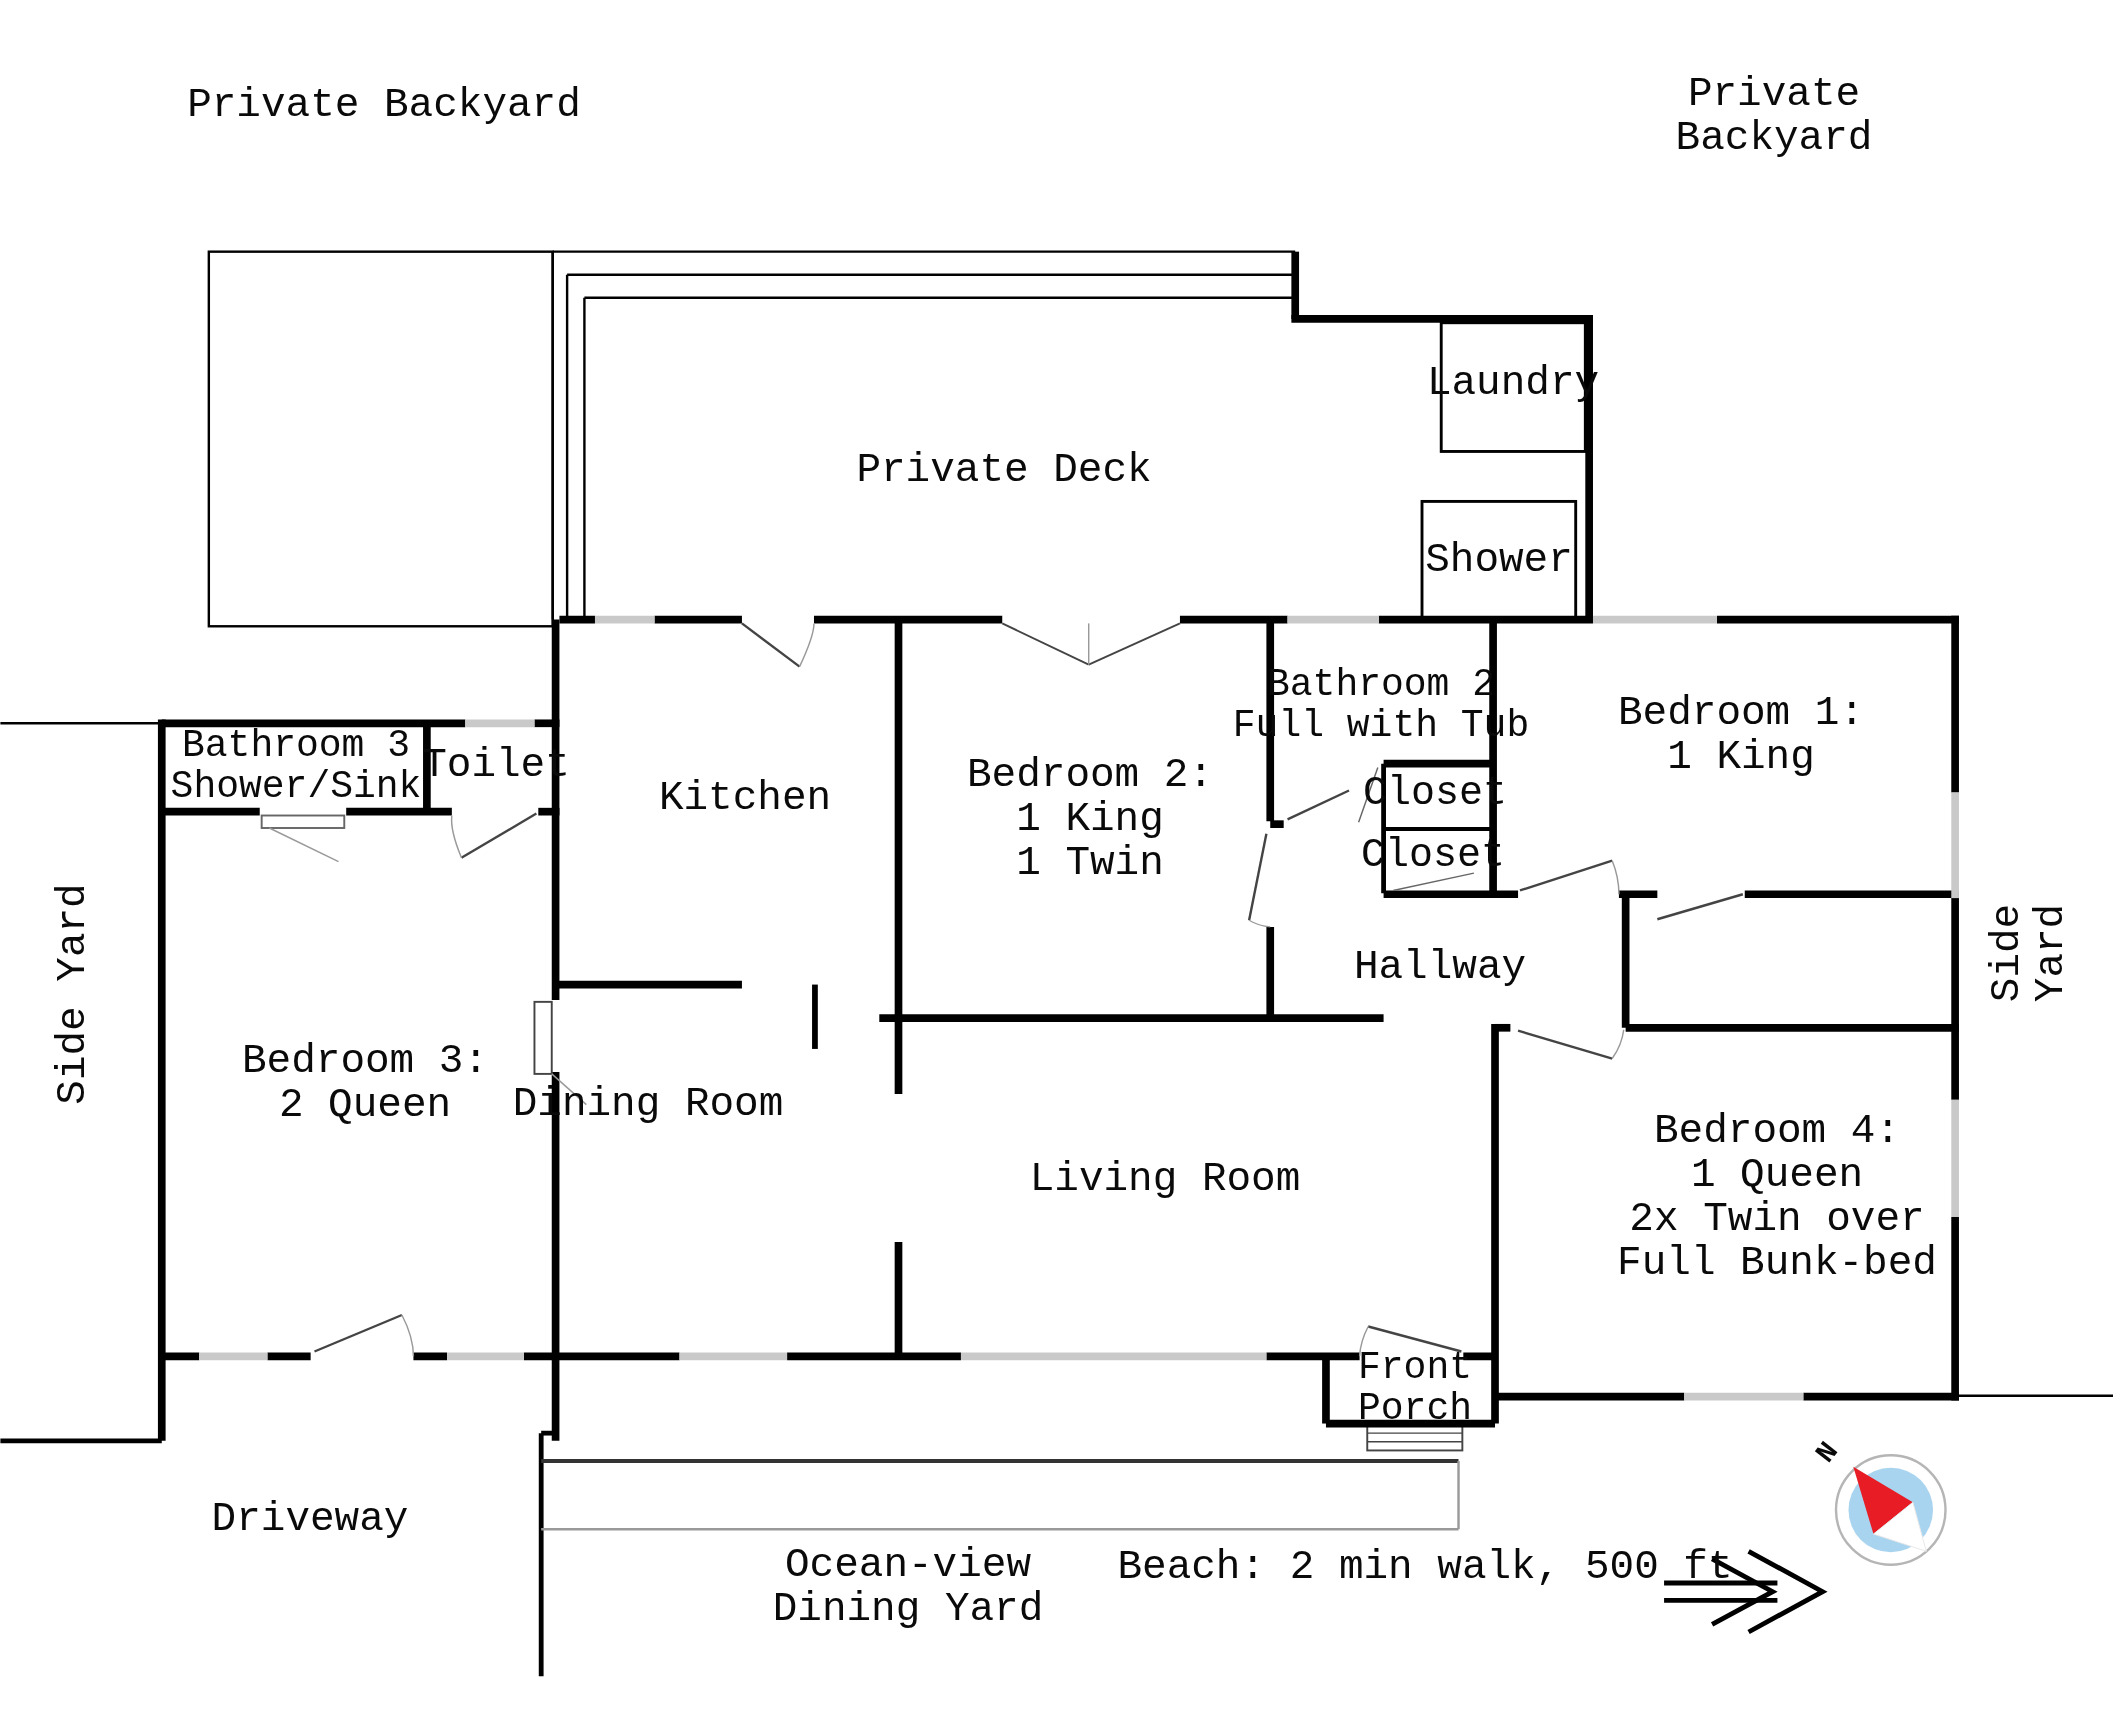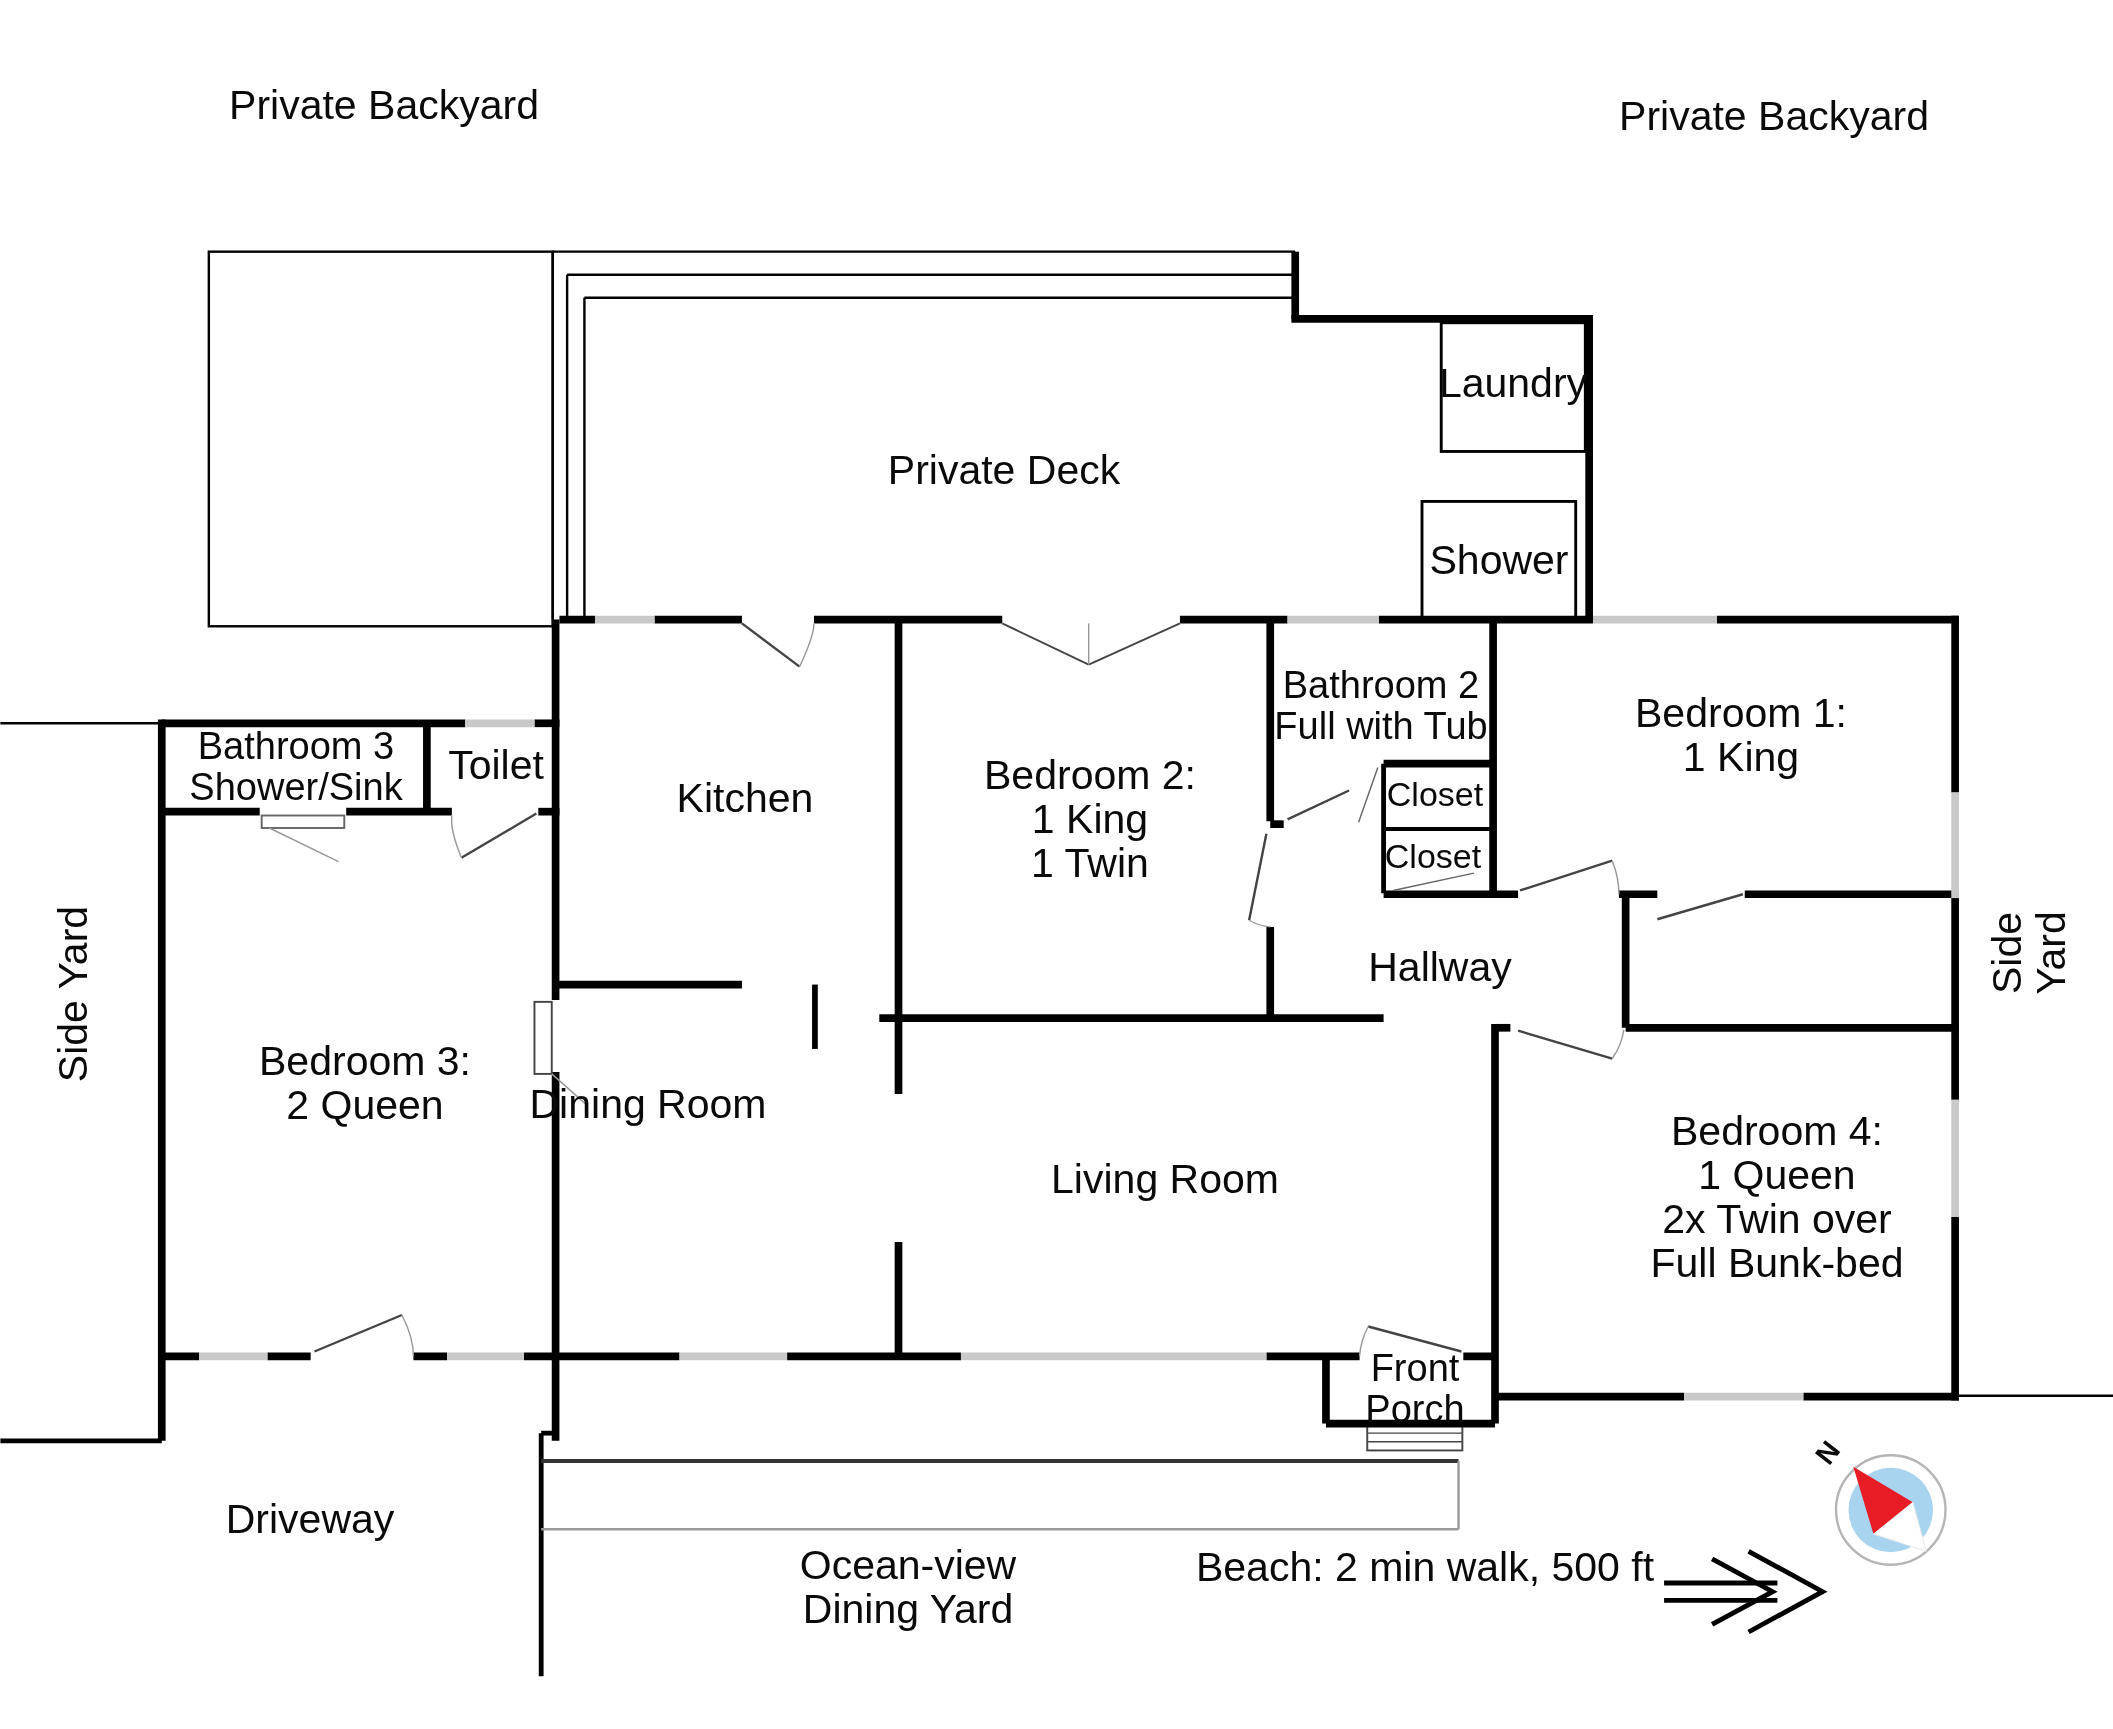--- a/index.html
+++ b/index.html
@@ -1,26 +1,26 @@
 <!DOCTYPE html>
 <html><head>
 <meta charset="utf-8">
 <style>
   html,body{margin:0;padding:0;background:#fff;}
   #canvas{
     position:relative;width:2114px;height:1729px;background:#fff;overflow:hidden;
-    font-family:Liberation Sans, sans-serif;color:#000;
+    font-family:Liberation Mono, monospace;color:#000;
   }
   #plan-svg{position:absolute;left:0;top:0;}
   .lbl{
     position:absolute;transform:translate(-50%,-50%);
     font-size:41px;line-height:1.07;text-align:center;white-space:pre-line;
     color:#0a0a0a;letter-spacing:0px;
   }
-  .lbl.small{font-size:34px;}
+  .lbl.small{font-size:40px;}
   .lbl.mid{font-size:38px;}
   .lbl.rot{transform:translate(-50%,-50%) rotate(-90deg);}
   .lbl.north{font-size:28px;font-weight:bold;transform:translate(-50%,-50%) rotate(-52deg);}
 </style>
 </head>
 <body>
 
 <div id="canvas">
 
   <svg id="plan-svg" width="2114" height="1729" viewBox="0 0 2200 1800">

